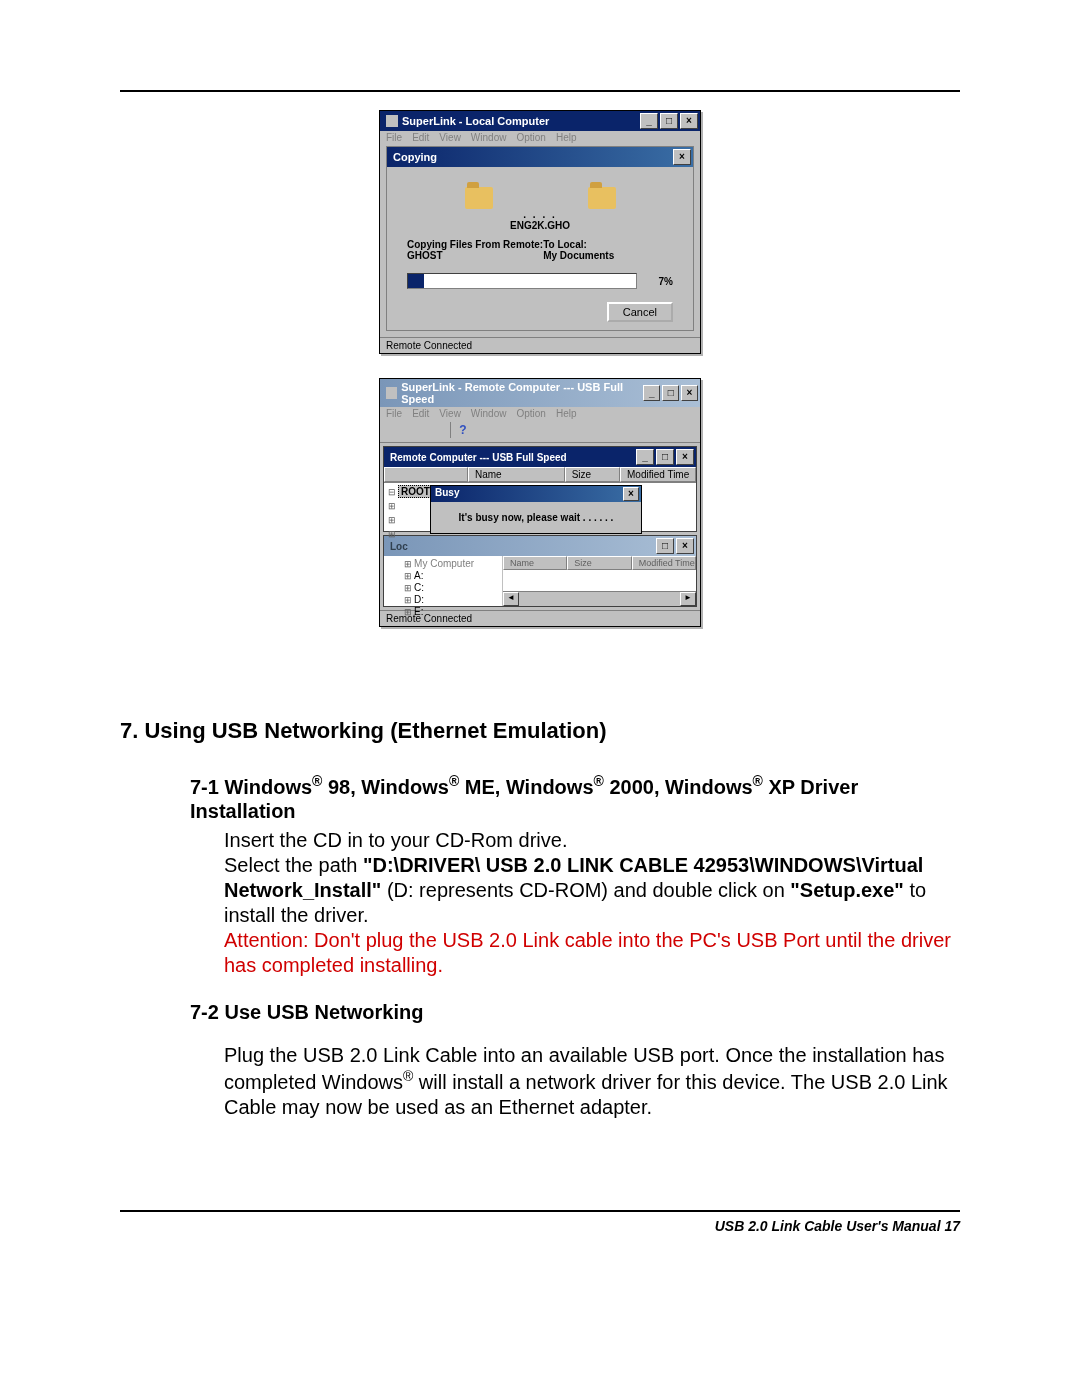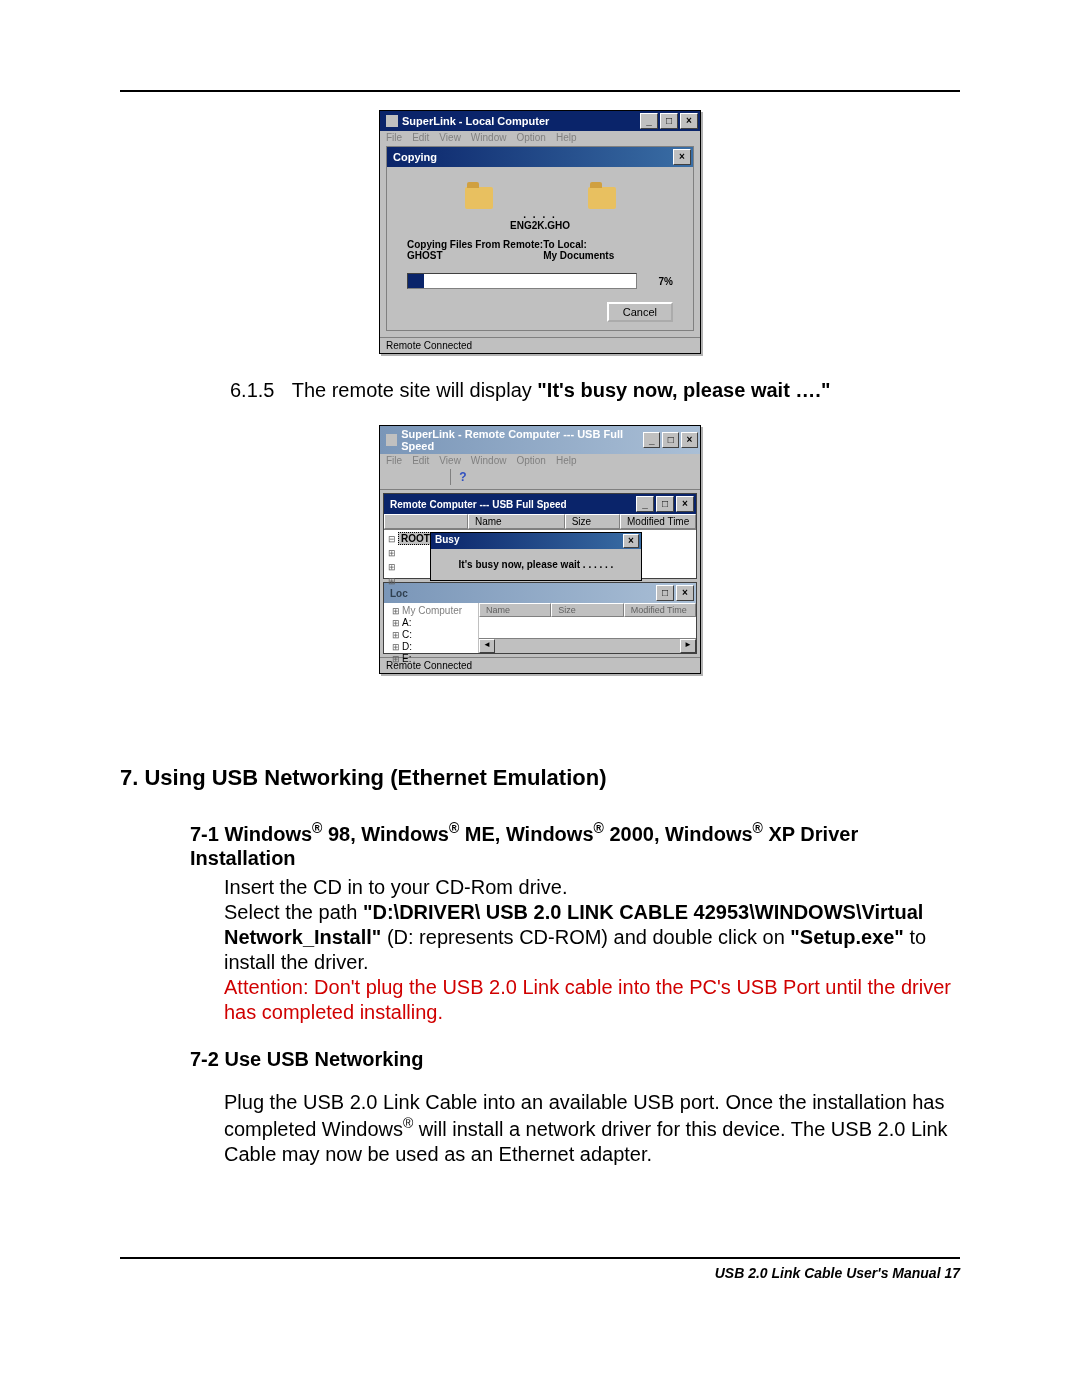--- a/index.html
+++ b/index.html
@@ -243,21 +243,21 @@
   }
   .pane2-body {
     background: #fff;
     height: 50px;
     display: flex;
   }
   .tree2 {
     width: 78px;
     font-size: 10px;
     line-height: 12px;
-    padding: 2px 8px;
+    padding: 2px 20px;
     border-right: 1px solid #c0c0c0;
     white-space: nowrap;
   }
   .tree2 div::before { content: "⊞ "; color: #606060; font-size: 9px; }
   .detail-area {
     flex: 1;
     position: relative;
   }
   .hscroll {
     position: absolute;
@@ -371,25 +371,20 @@
             <button class="wbtn">Cancel</button>
           </div>
         </div>
       </div>
       <div class="statusbar">
         <span class="status-cell">Remote Connected</span>
       </div>
     </div>
   </div>
 
-  <p class="body-text para-6-1-5">
-    <span class="sec-num">6.1.5</span>
-    <span>The remote site will display </span>
-    <strong>"It's busy now, please wait …."</strong>
-  </p>
 
   <div class="fig-wrap">
     <div class="win fig2">
       <div class="titlebar dim-title">
         <span class="tb-icon"></span>
         <span>SuperLink - Remote Computer --- USB Full Speed</span>
         <span class="tb-spacer"></span>
         <span class="tbtn">_</span>
         <span class="tbtn">□</span>
         <span class="tbtn">×</span>

